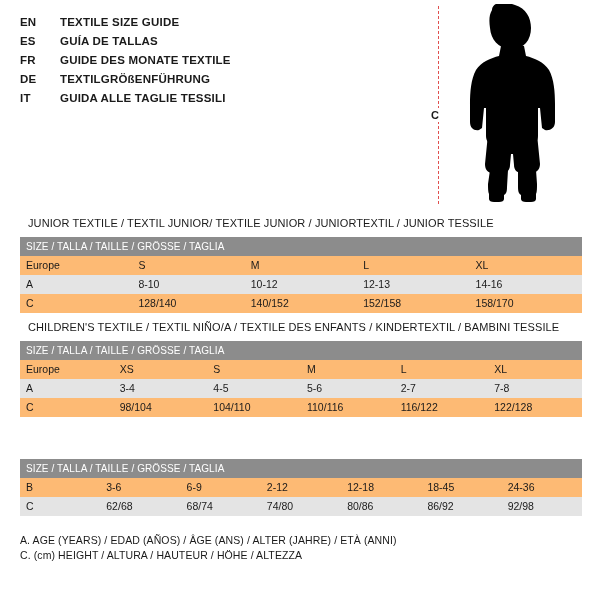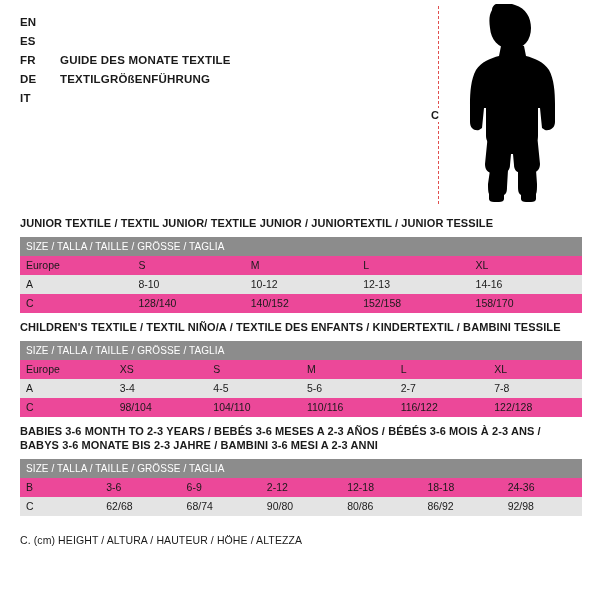--- a/index.html
+++ b/index.html
@@ -77,23 +77,23 @@
   }
   .silhouette {
     position: absolute;
     left: 32px;
     top: 0px;
   }
 
   
   .sec-title {
     position: absolute;
-    left: 20px;
+    left: 28px;
     font-size: 11px;
-    font-weight: bold;
+    font-weight: normal;
     letter-spacing: 0.1px;
     line-height: 14px;
     width: 565px;
   }
 
   
   table.size-table {
     position: absolute;
     left: 20px;
     border-collapse: collapse;
@@ -111,21 +111,21 @@
     background: #8c8c8c;
     color: #ffffff;
     font-size: 10px;
     font-weight: normal;
     letter-spacing: 0.1px;
   }
   .row-shade td {
     background: #e4e4e4;
   }
   .row-plain td {
-    background: #ec4899;
+    background: #fdba74;
   }
 
   
   .legend {
     position: absolute;
     left: 20px;
     width: 560px;
   }
   .legend-line {
     font-size: 10.5px;
@@ -134,34 +134,37 @@
   }
 </style>
 </head>
 <body>
 
 <div class="page">
 
   <div class="header">
     <div class="lang-row">
       <div class="lang-code">EN</div>
+      <div class="lang-title">TEXTILE SIZE GUIDE</div>
     </div>
     <div class="lang-row">
       <div class="lang-code">ES</div>
+      <div class="lang-title">GUÍA DE TALLAS</div>
     </div>
     <div class="lang-row">
       <div class="lang-code">FR</div>
       <div class="lang-title">GUIDE DES MONATE TEXTILE</div>
     </div>
     <div class="lang-row">
       <div class="lang-code">DE</div>
       <div class="lang-title">TEXTILGRÖßENFÜHRUNG</div>
     </div>
     <div class="lang-row">
       <div class="lang-code">IT</div>
+      <div class="lang-title">GUIDA ALLE TAGLIE TESSILI</div>
     </div>
   </div>
 
   <div class="figure-area">
     <div class="dash-line"></div>
     <div class="c-label">C</div>
     <svg class="silhouette" width="130" height="200" viewBox="0 0 130 200">
       <g fill="#000000">
 
         <path d="M40 6 C40 -1 50 -3 57 -1 L63 1 C74 4 79 14 79 24 C79 36 72 45 60 45 C47 45 39 36 38 24 C37 17 37 11 40 6 Z"></path>
@@ -235,45 +238,44 @@
       <td>C</td>
       <td>98/104</td>
       <td>104/110</td>
       <td>110/116</td>
       <td>116/122</td>
       <td>122/128</td>
     </tr>
   </tbody>
     </table>
 
-  <div class="sec-title" style="top:424px; white-space: pre-line;">BABIES 3-6 MONTH TO 2-3 YEARS / BEBÉS 3-6 MESES A 2-3 AÑOS / BÉBÉS 3-6 MOIS À 2-3 ANS /
-BABYS 3-6 MONATE BIS 2-3 JAHRE / BAMBINI 3-6 MESI A 2-3 ANNI</div>
   <table class="size-table" style="top:459px;">
     <tbody>
         <tr class="row-head">
       <td colspan="7">SIZE / TALLA / TAILLE / GRÖSSE / TAGLIA</td>
     </tr>
     <tr class="row-plain">
       <td style="width:90px">B</td>
       <td style="width:82px">3-6</td>
       <td style="width:82px">6-9</td>
       <td style="width:82px">2-12</td>
       <td style="width:82px">12-18</td>
-      <td style="width:82px">18-18</td>
+      <td style="width:82px">18-45</td>
       <td>24-36</td>
     </tr>
     <tr class="row-shade">
       <td>C</td>
       <td>62/68</td>
       <td>68/74</td>
-      <td>90/80</td>
+      <td>74/80</td>
       <td>80/86</td>
       <td>86/92</td>
       <td>92/98</td>
     </tr>
   </tbody>
     </table>
 
   <div class="legend" style="top:533px;">
+    <div class="legend-line">A. AGE (YEARS) / EDAD (AÑOS) / ÂGE (ANS) / ALTER (JAHRE) / ETÀ (ANNI)</div>
     <div class="legend-line">C. (cm) HEIGHT / ALTURA / HAUTEUR / HÖHE / ALTEZZA</div>
   </div>
 
 </div>
 
 </body></html>

